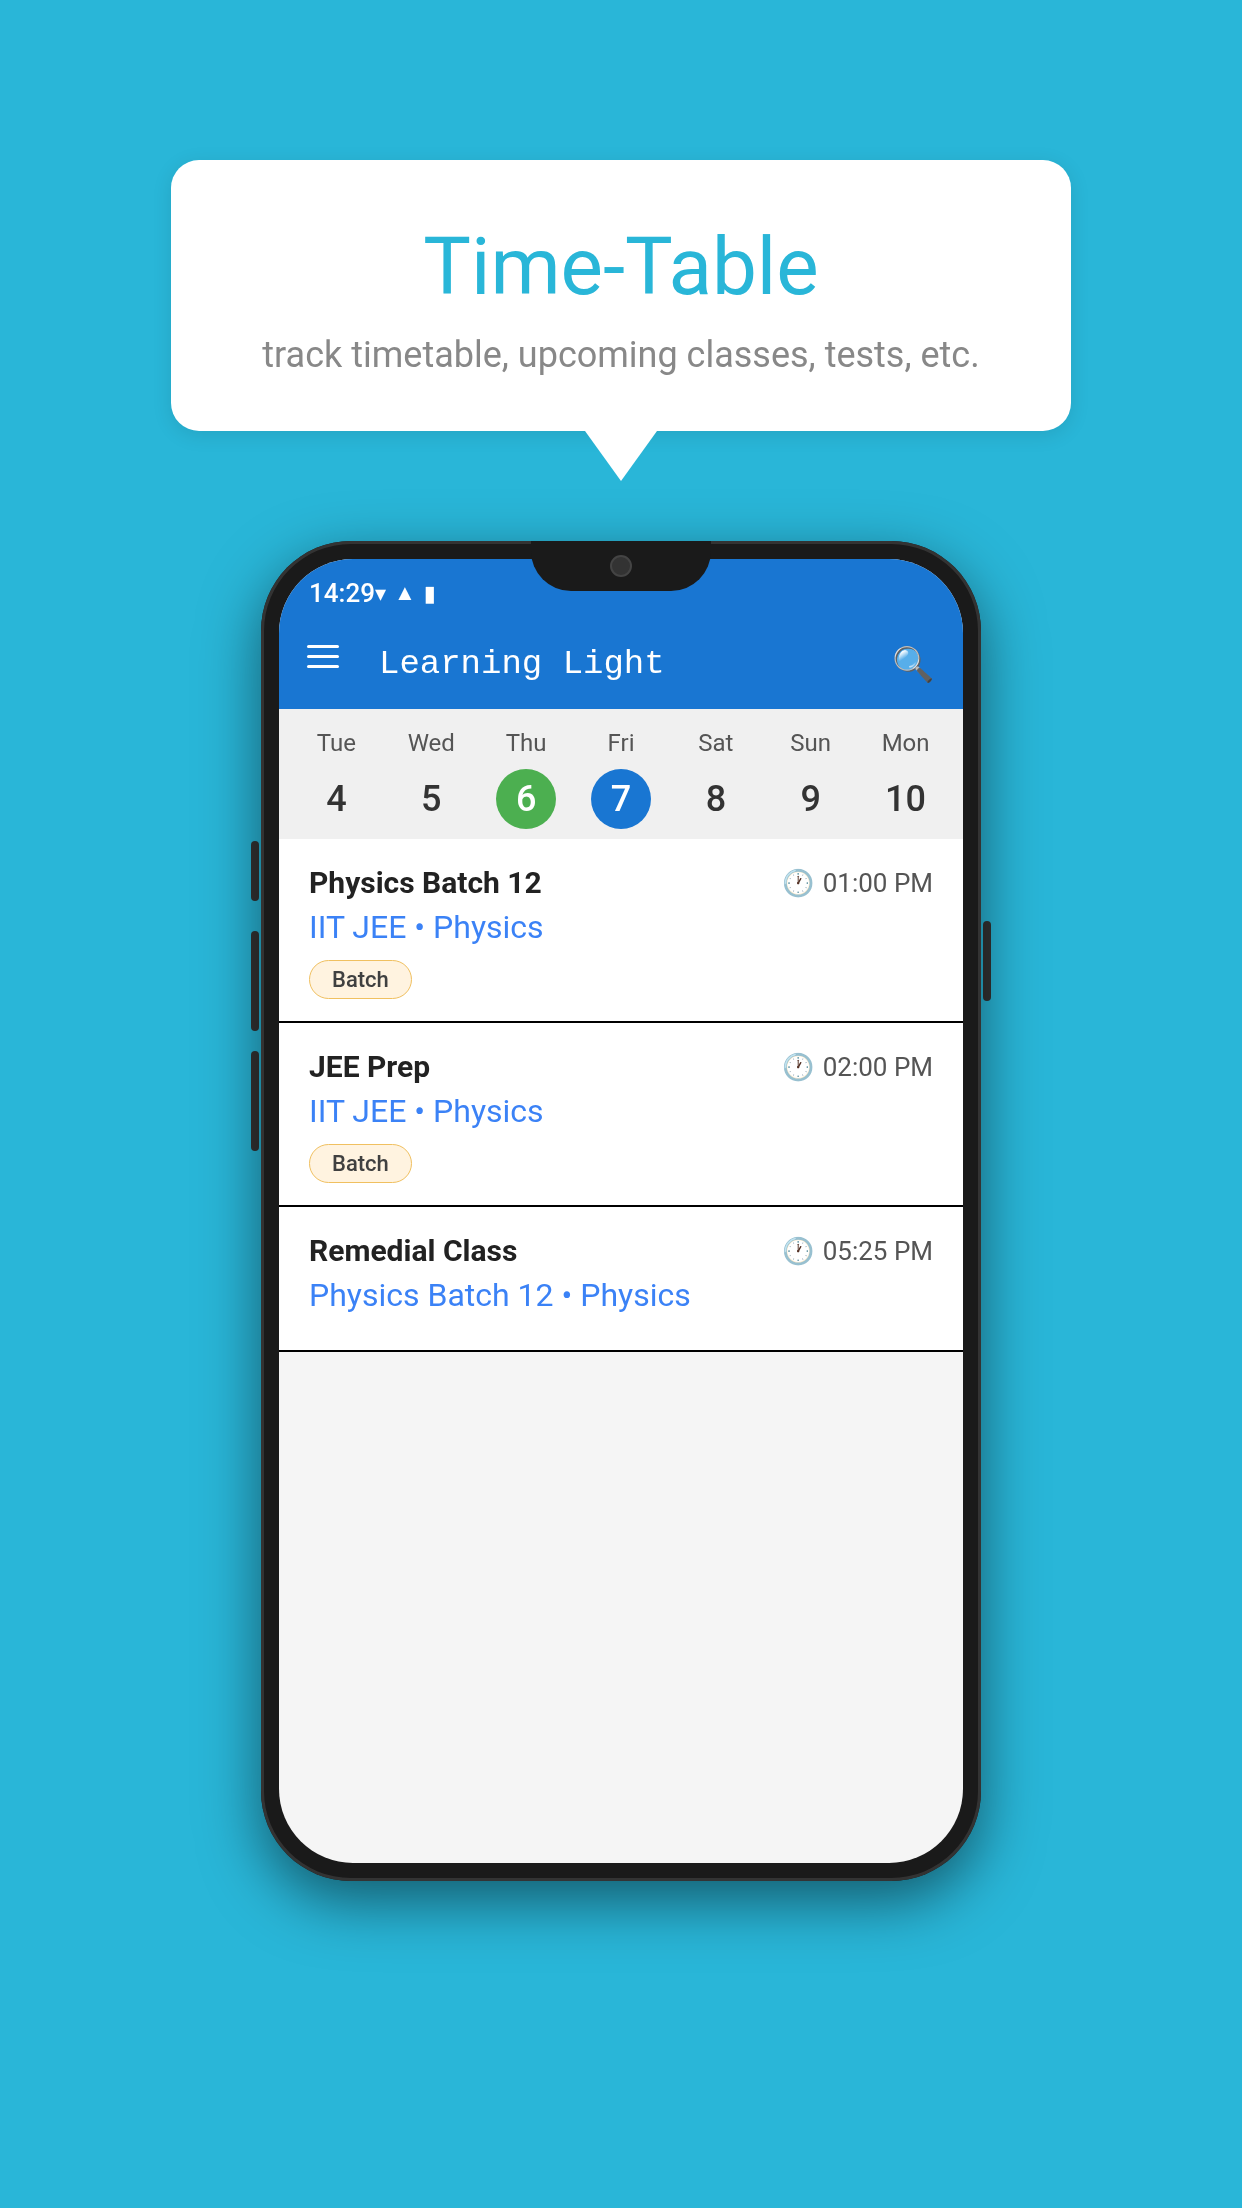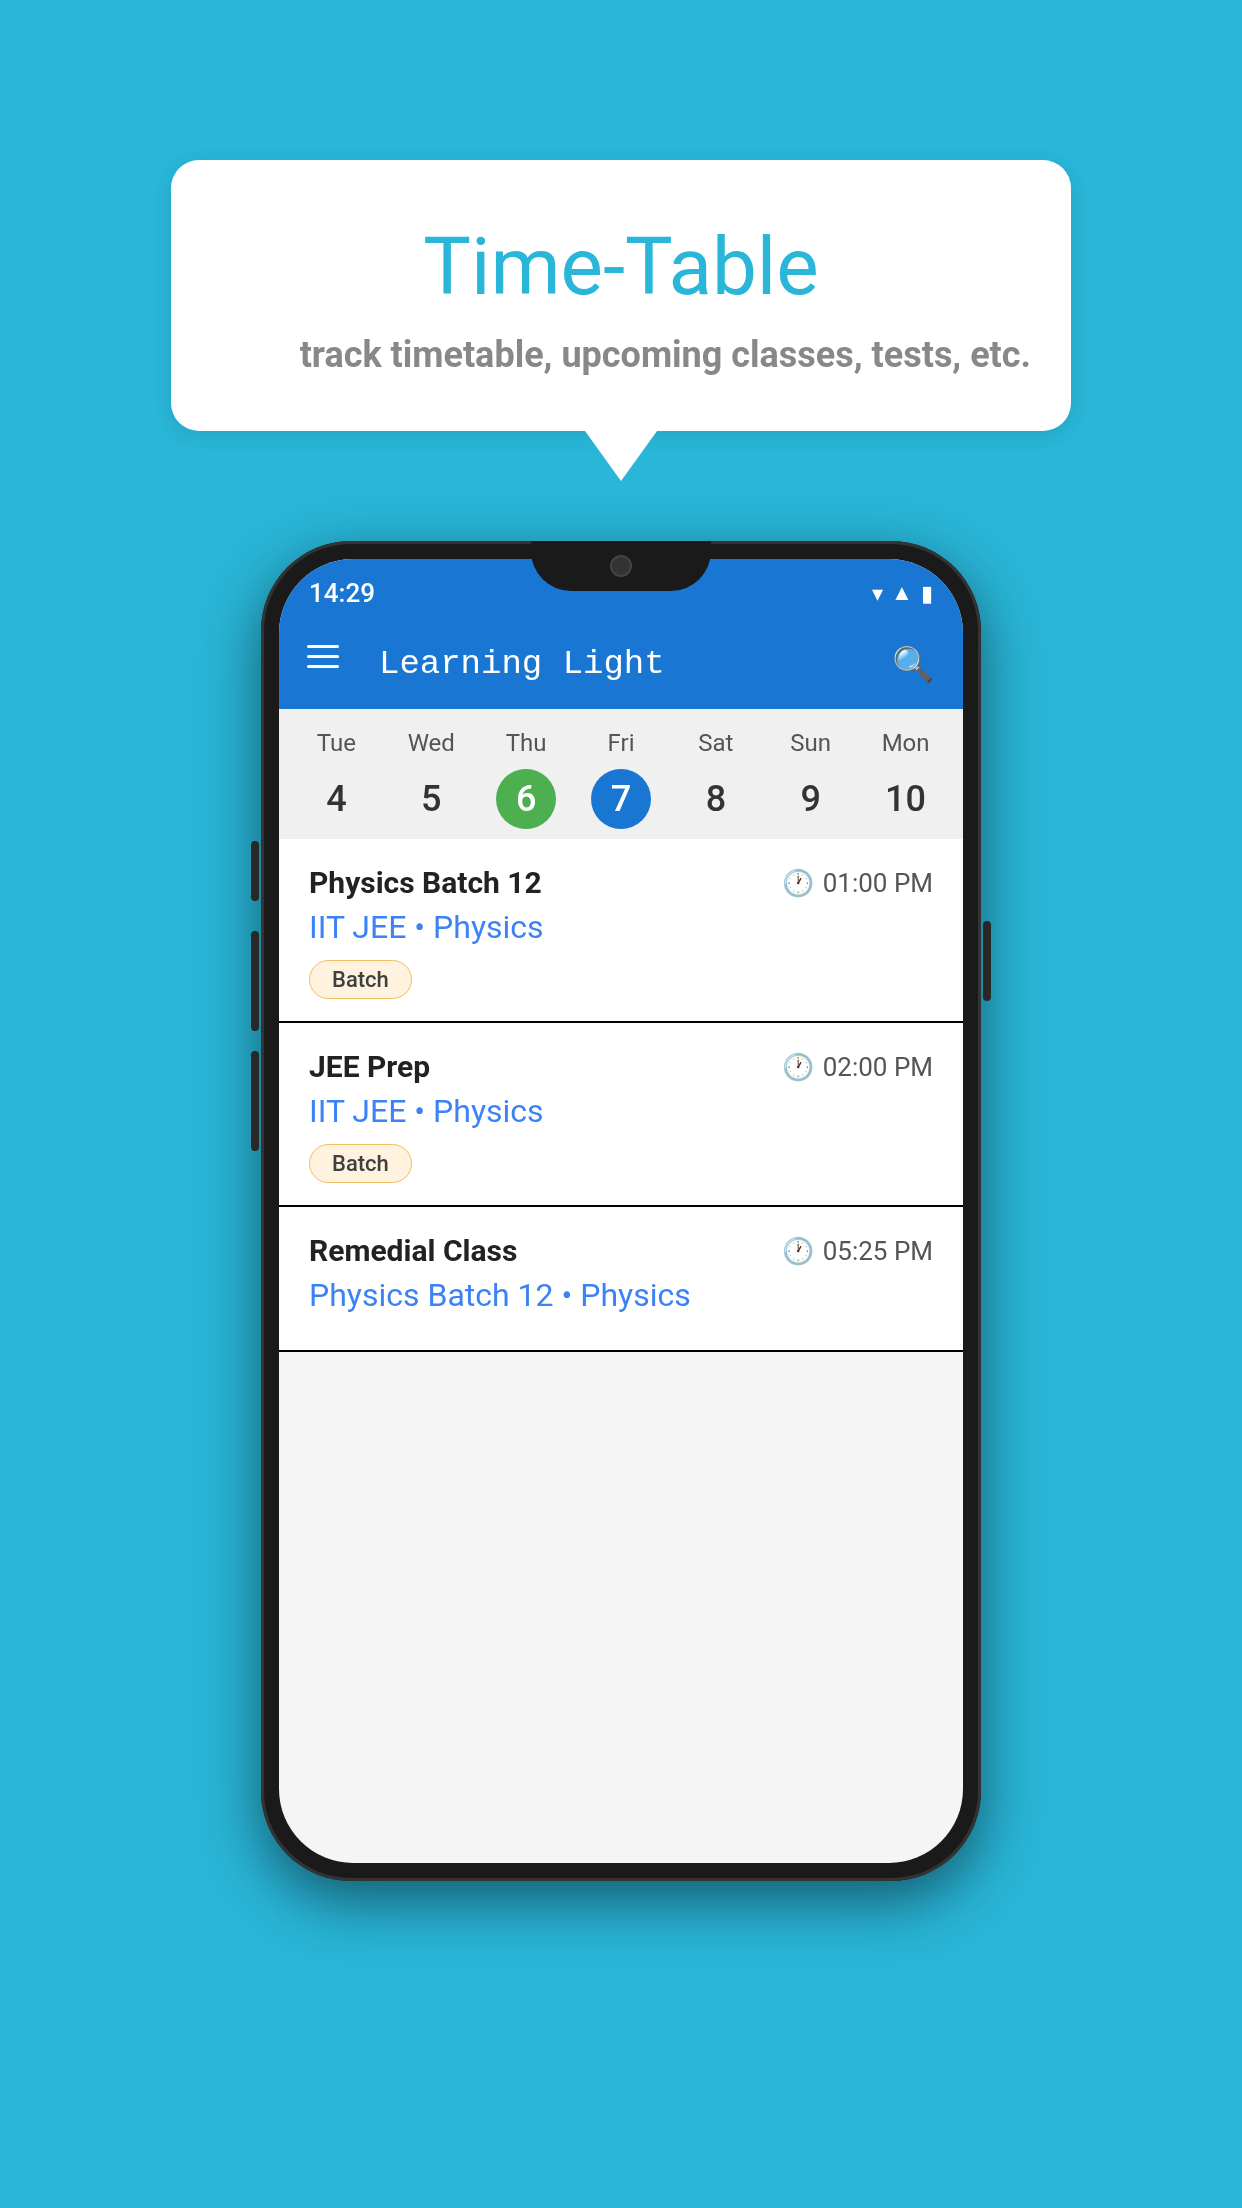--- a/index.html
+++ b/index.html
@@ -37,22 +37,21 @@
     .tooltip-title {
       font-size: 80px;
       color: #29b6d8;
       font-weight: 400;
       margin-bottom: 20px;
     }
 
     .tooltip-subtitle {
       font-size: 36px;
       color: #888;
-      font-weight: 700;
-      text-align: right;
+      font-weight: 400;
     }
 
     .tooltip-arrow {
       width: 0;
       height: 0;
       border-left: 36px solid transparent;
       border-right: 36px solid transparent;
       border-top: 50px solid white;
       margin-top: 0;
     }
@@ -112,21 +111,21 @@
       border-radius: 74px;
       overflow: hidden;
     }
 
     
     .status-bar {
       background: #1976d2;
       height: 60px;
       display: flex;
       align-items: center;
-      justify-content: space-between;
+      justify-content: flex-start;
       padding: 0 30px;
       padding-top: 8px;
     }
 
     .status-time {
       color: white;
       font-size: 26px;
       font-weight: 500;
     }
 

